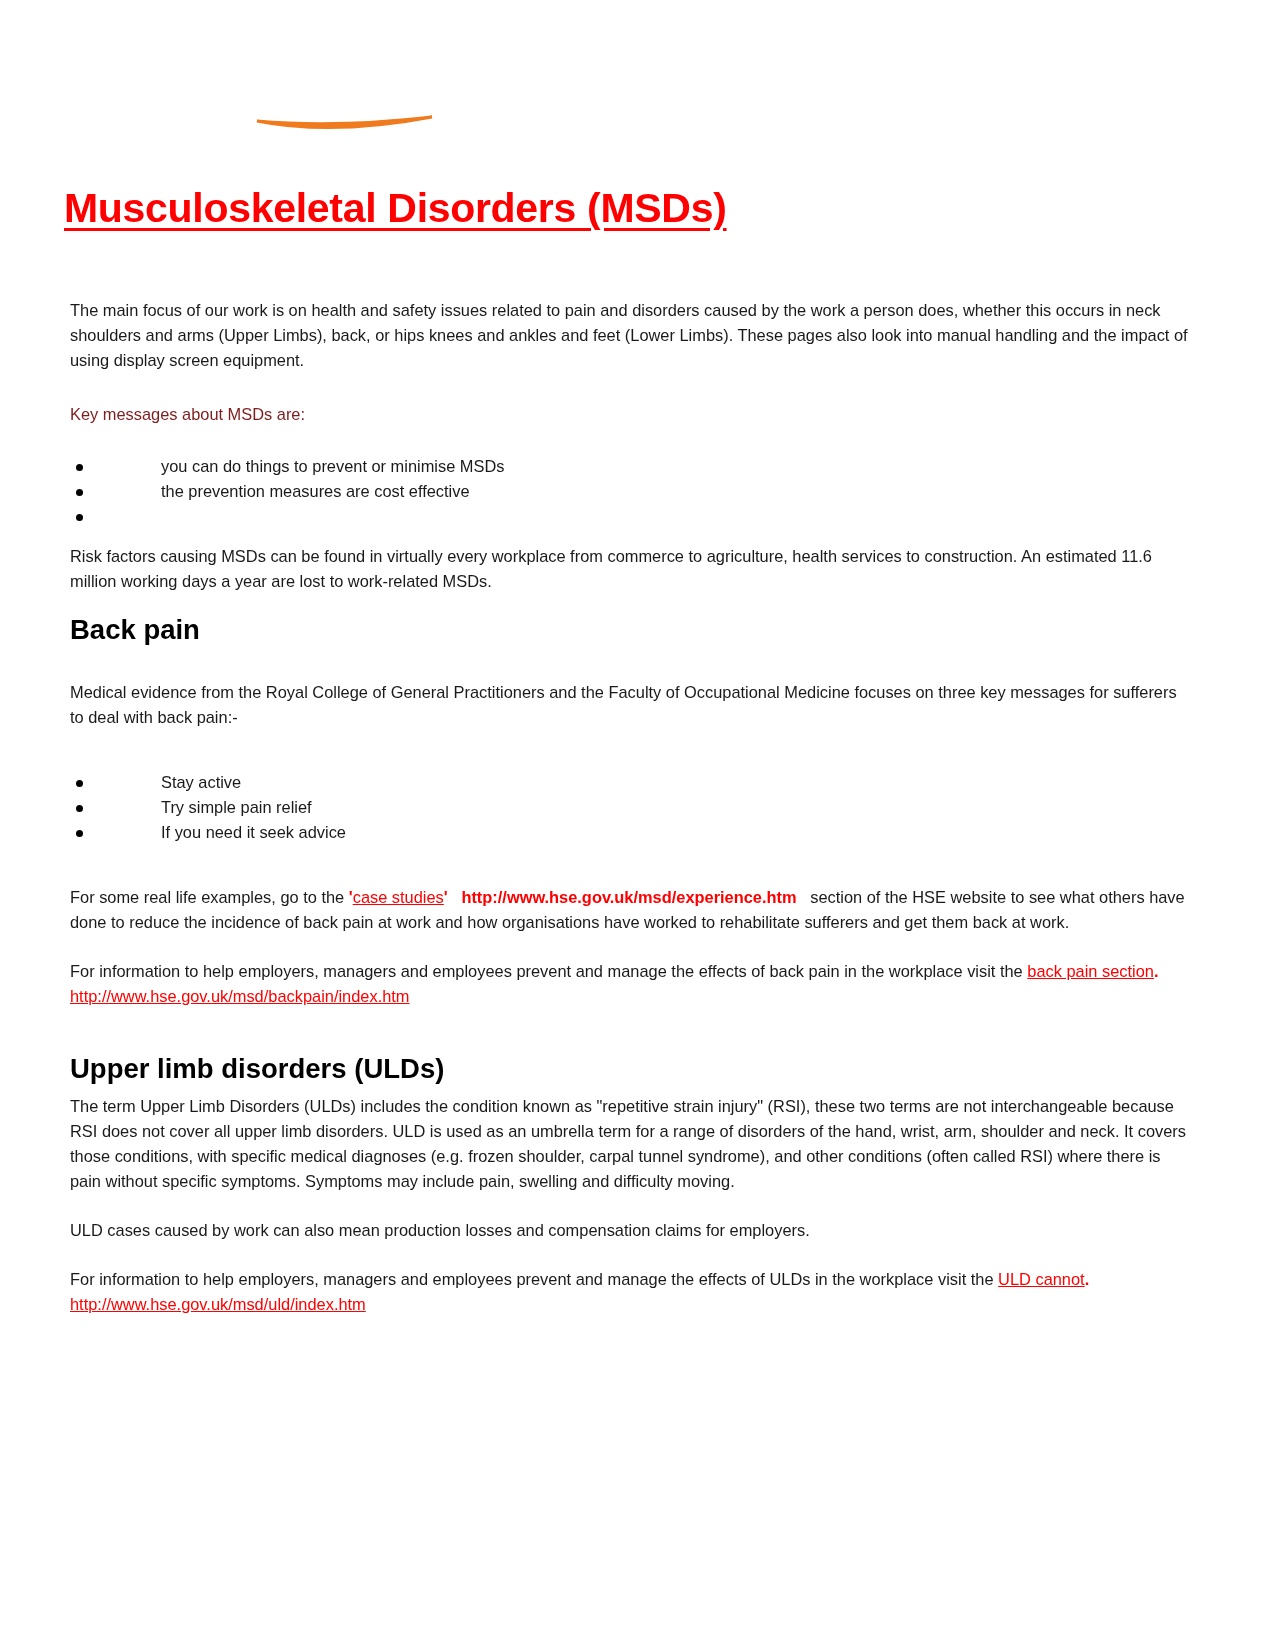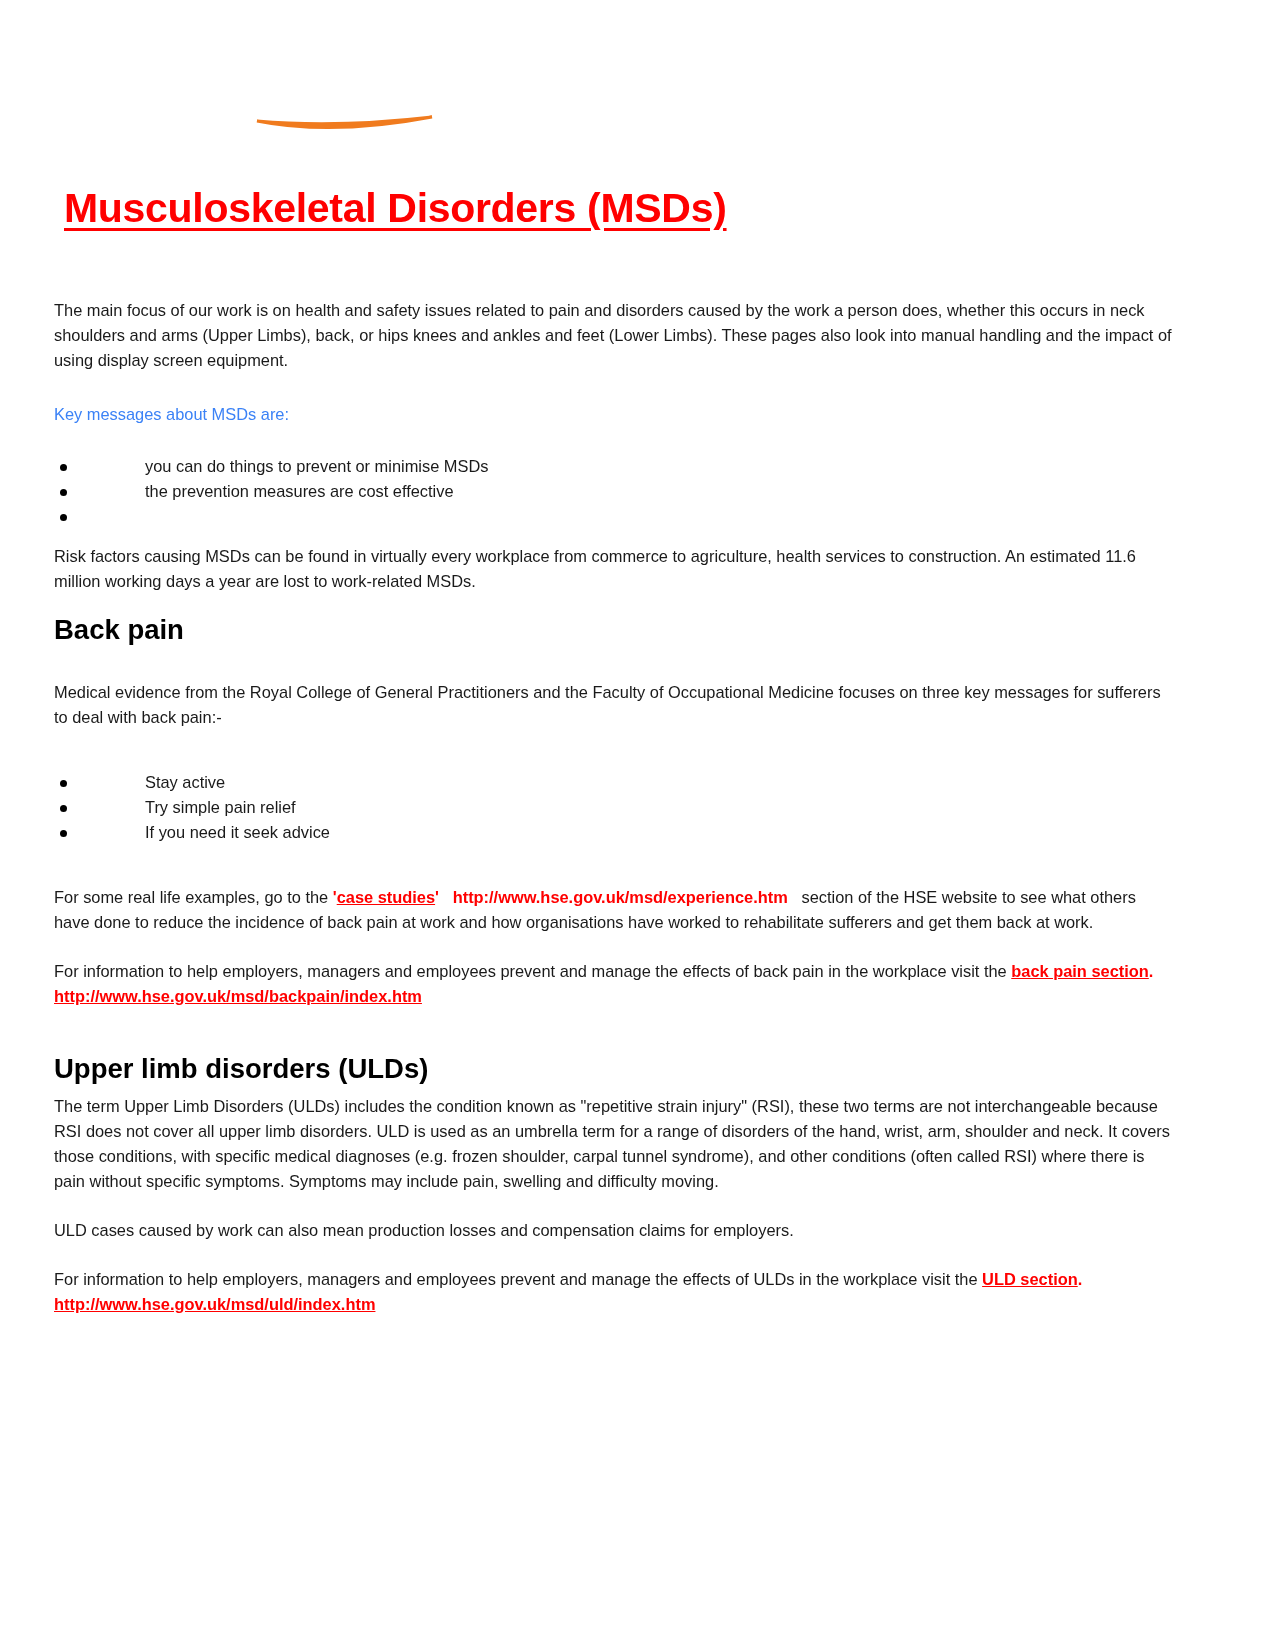--- a/index.html
+++ b/index.html
@@ -18,38 +18,38 @@
     color: #1b2f6b; line-height: 1;
   }
   .logo-swoosh { position: absolute; left: 0; top: 0; }
   .title {
     position: absolute; left: 64px; top: 185px; margin: 0;
     font-size: 41px; font-weight: bold; color: #ff0000;
     text-decoration: underline; text-decoration-thickness: 3px; text-underline-offset: 6px;
     letter-spacing: -0.3px;
   }
   .content {
-    position: absolute; left: 54px; top: 298px; width: 1120px;
+    position: absolute; left: 70px; top: 298px; width: 1120px;
     font-size: 16.4px; line-height: 25px;
   }
   p { margin: 0; }
   .gap-s { height: 24px; }
   .gap-m { height: 27px; }
-  .muted { color: #3b82f6; }
+  .muted { color: #7f1d1d; }
   ul.bul { list-style: none; margin: 16px; padding: 0; position: relative; left: -10px; }
   ul.bul li { position: relative; padding-left: 85px; }
   ul.bul li .dot {
     position: absolute; left: 0; top: 10px; width: 7px; height: 7px;
     border-radius: 50%; background: #000;
   }
   h2 {
     margin: 0; font-size: 27.5px; font-weight: bold; color: #000000; line-height: 36px;
   }
   .link {
-    color: #ff0000; font-weight: bold; text-decoration: underline;
+    color: #ff0000; font-weight: normal; text-decoration: underline;
   }
   .link-nou { color: #ff0000; font-weight: bold; }
   .bold-red { color: #ff0000; font-weight: bold; }
 </style>
 </head>
 <body>
 
 <div class="logo">
   <svg class="logo-swoosh" width="380" height="125" viewBox="0 0 380 125">
     <path d="M175 103 Q250 118 350 99 Q255 110 175 103 Z" fill="#f07b1e" stroke="#f07b1e" stroke-width="3"></path>
@@ -87,14 +87,14 @@
   <div class="gap-s"></div>
   <p><span>For information to help employers, managers and employees prevent and manage the effects of back pain in the workplace visit the </span><a class="link">back pain section</a><span class="bold-red">.</span> <a class="link">http://www.hse.gov.uk/msd/backpain/index.htm</a></p>
   <div style="height:42px"></div>
 
   <h2>Upper limb disorders (ULDs)</h2>
   <div style="height:7px"></div>
   <p>The term Upper Limb Disorders (ULDs) includes the condition known as "repetitive strain injury" (RSI), these two terms are not interchangeable because RSI does not cover all upper limb disorders. ULD is used as an umbrella term for a range of disorders of the hand, wrist, arm, shoulder and neck. It covers those conditions, with specific medical diagnoses (e.g. frozen shoulder, carpal tunnel syndrome), and other conditions (often called RSI) where there is pain without specific symptoms. Symptoms may include pain, swelling and difficulty moving.</p>
   <div class="gap-s"></div>
   <p>ULD cases caused by work can also mean production losses and compensation claims for employers.</p>
   <div class="gap-s"></div>
-  <p><span>For information to help employers, managers and employees prevent and manage the effects of ULDs in the workplace visit the </span><a class="link">ULD section</a><span class="bold-red">.</span> <a class="link">http://www.hse.gov.uk/msd/uld/index.htm</a></p>
+  <p><span>For information to help employers, managers and employees prevent and manage the effects of ULDs in the workplace visit the </span><a class="link">ULD cannot</a><span class="bold-red">.</span> <a class="link">http://www.hse.gov.uk/msd/uld/index.htm</a></p>
 </div>
 
 </body></html>

